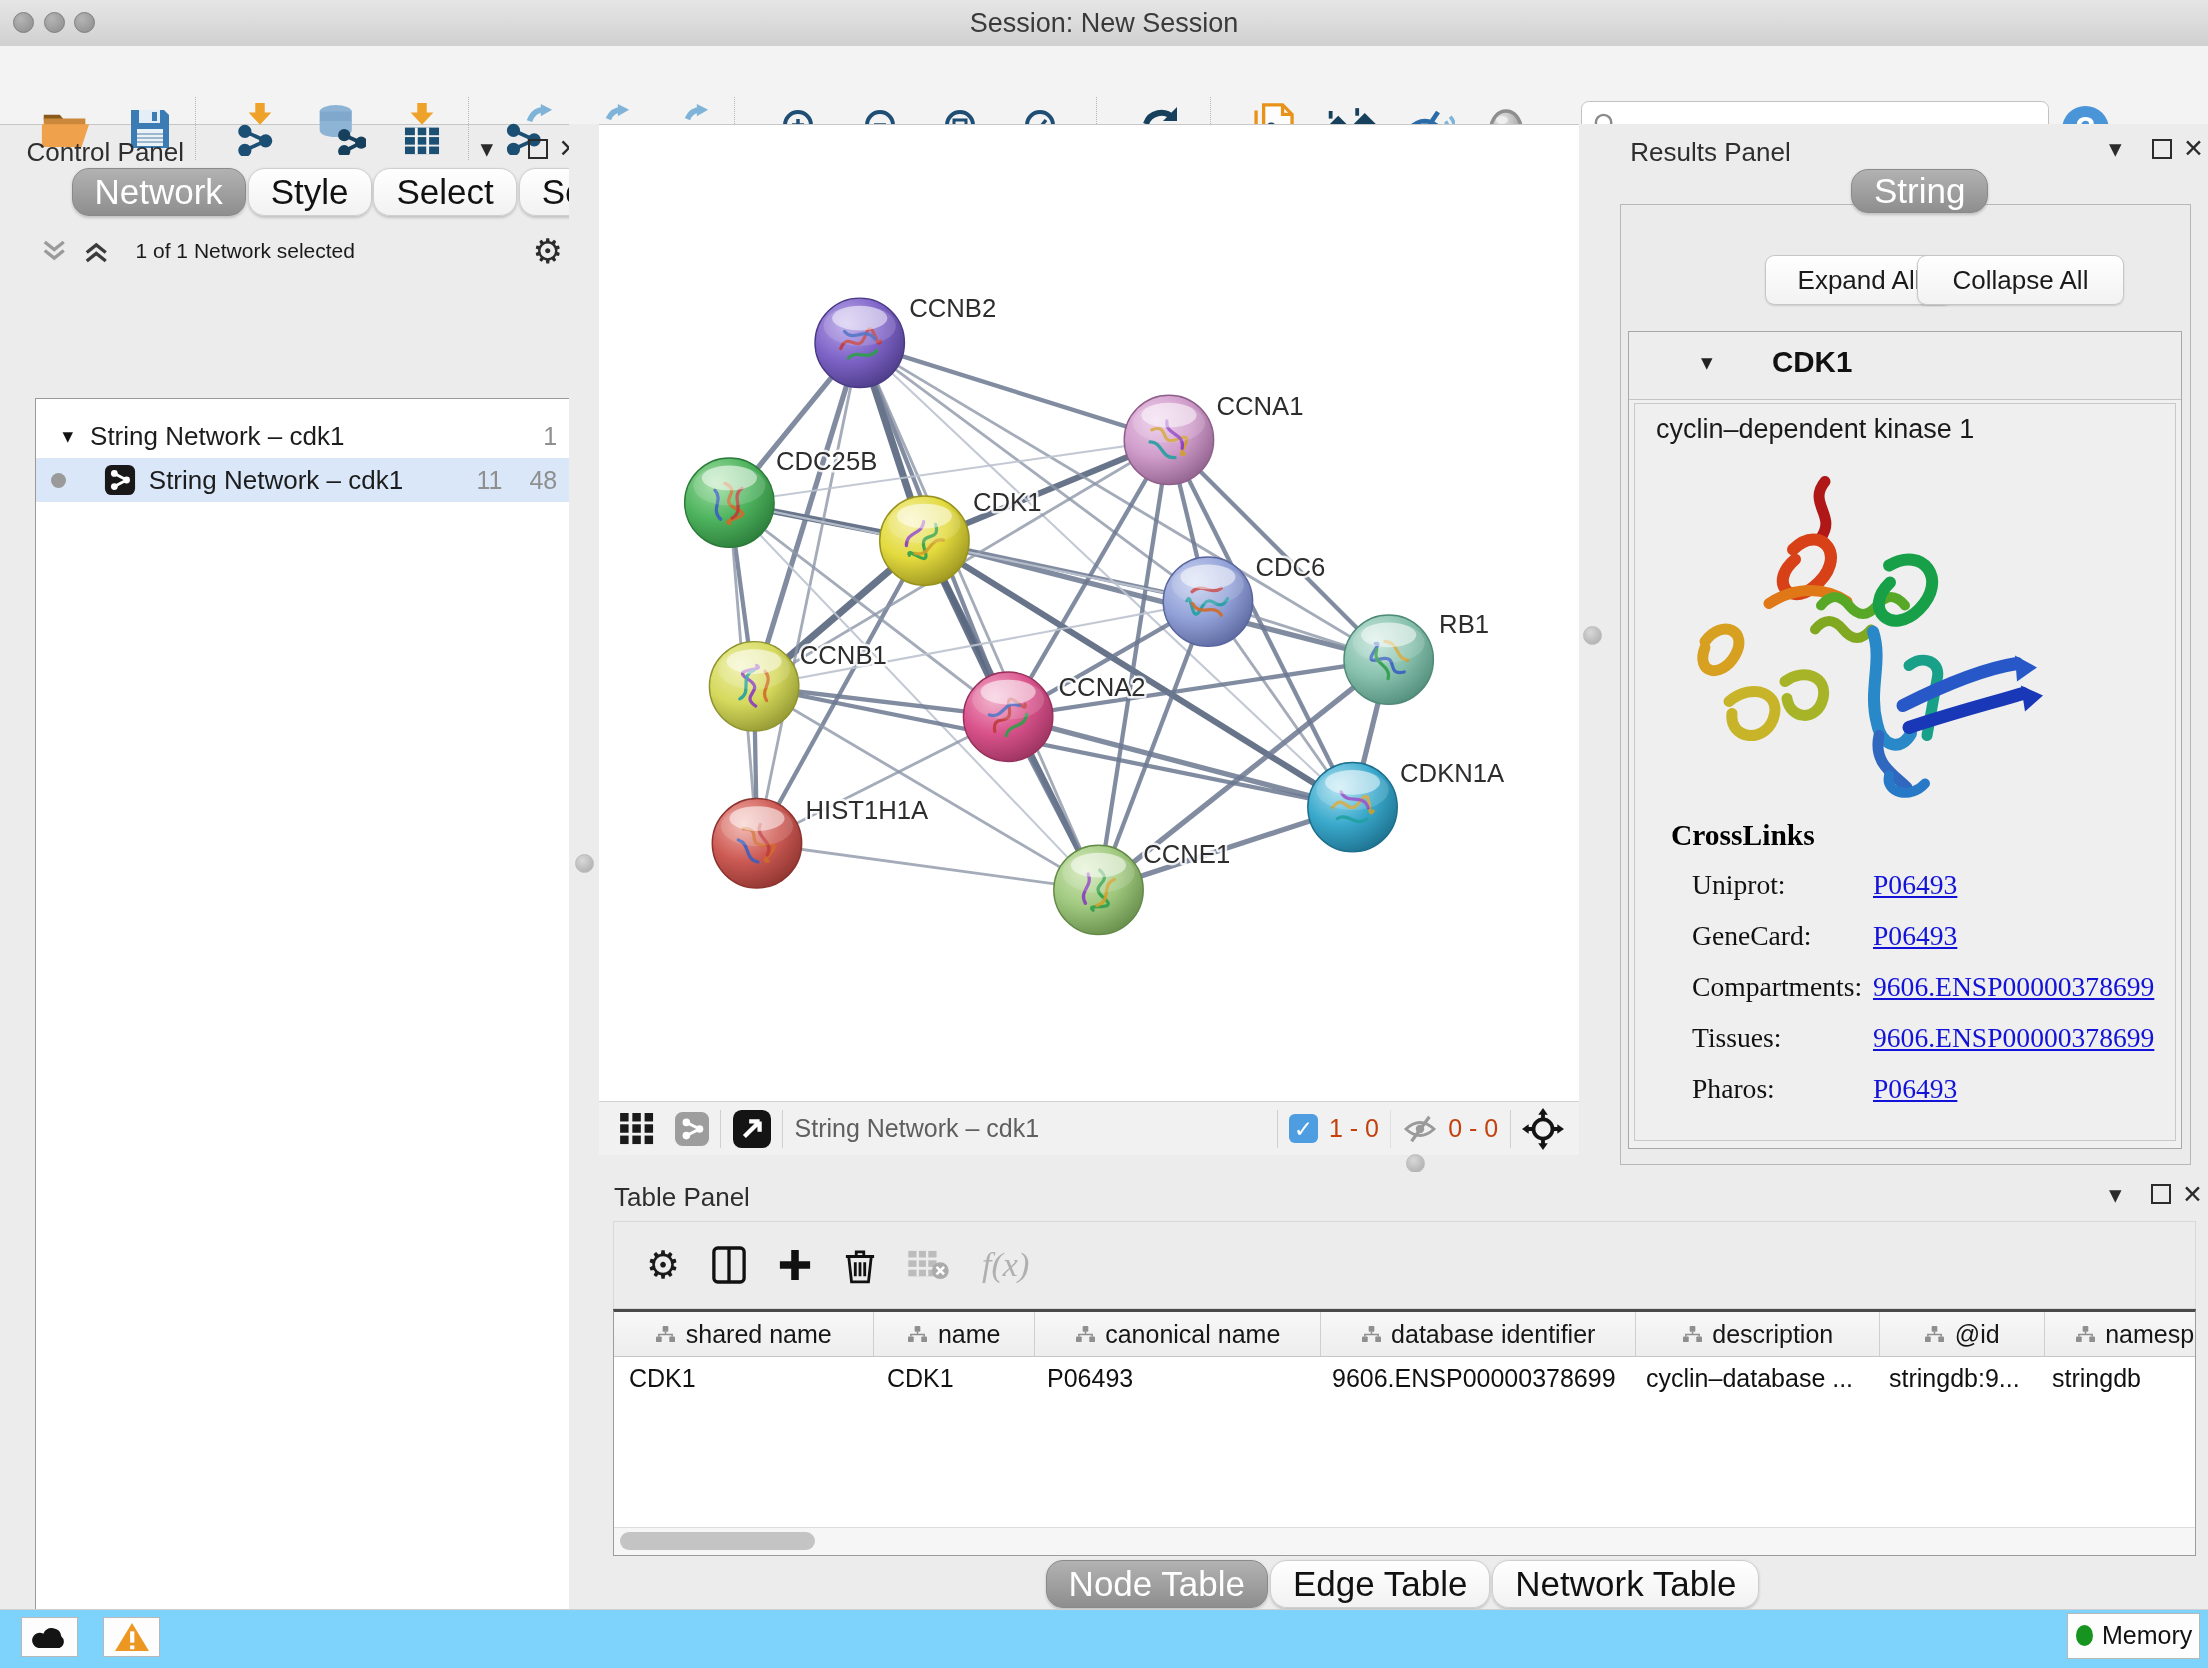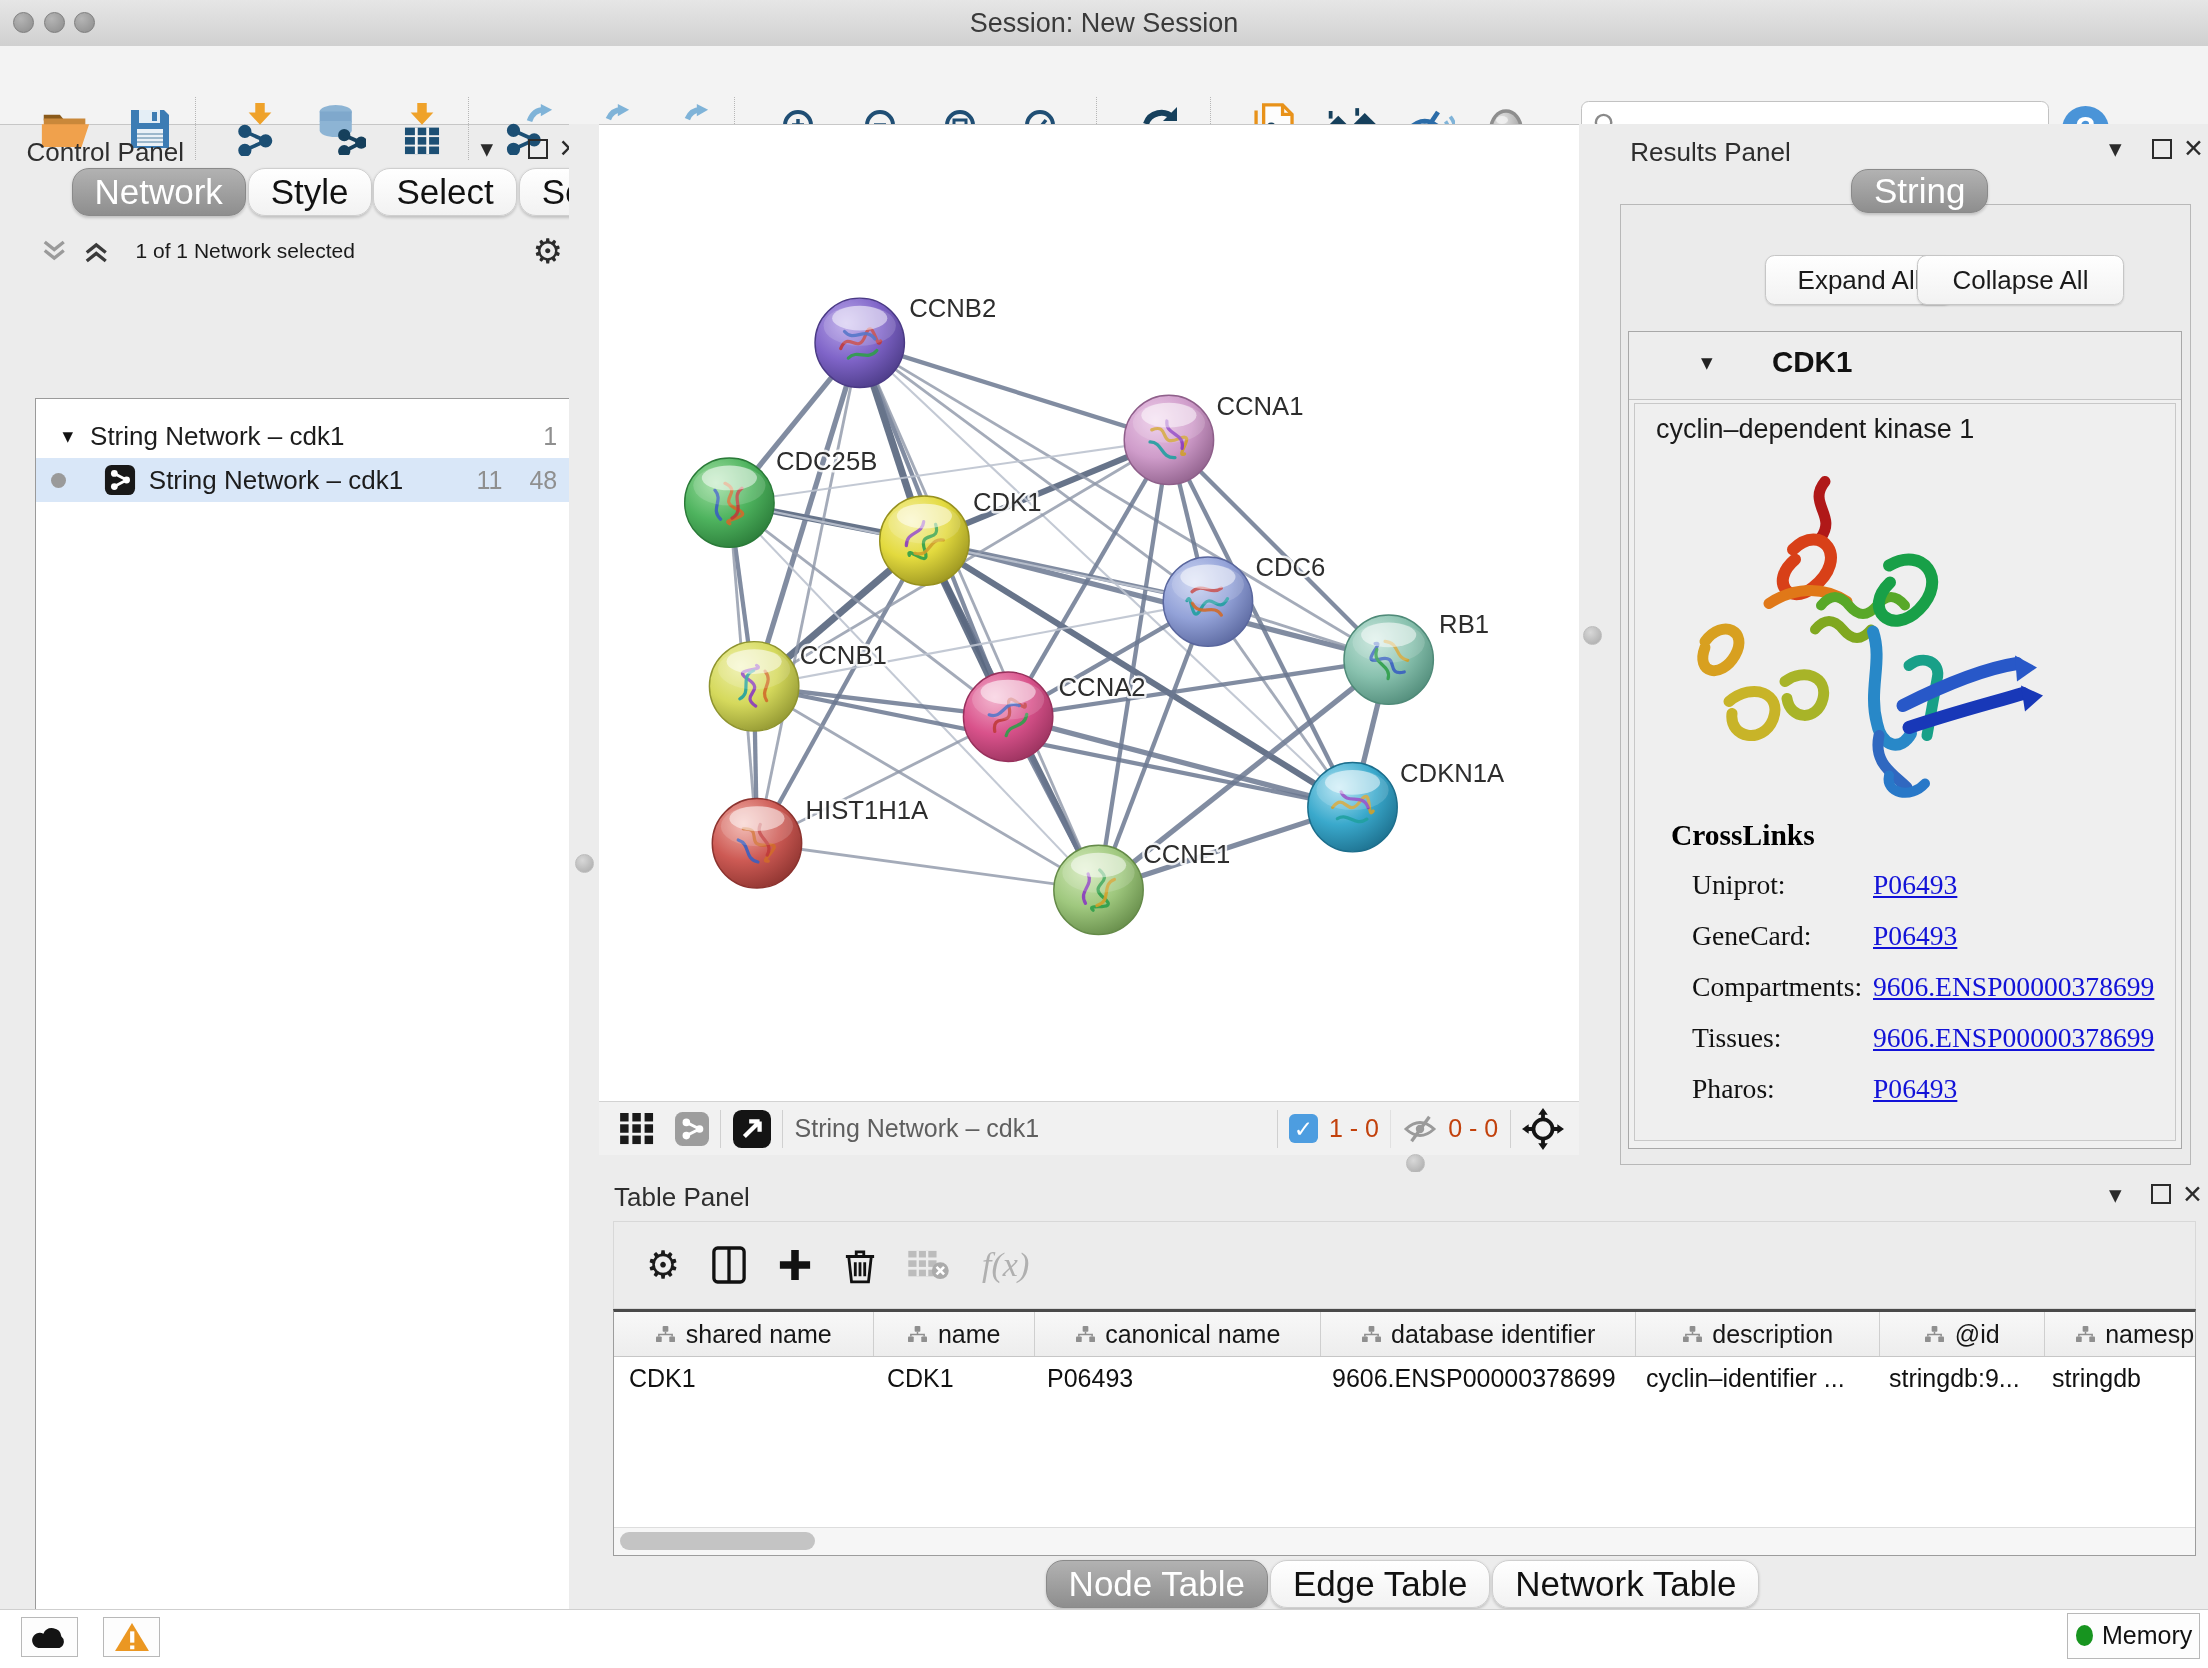--- a/index.html
+++ b/index.html
@@ -59,21 +59,21 @@
   .tpicon{margin-left:32px;display:flex;align-items:center;}
   #tblwrap{left:613px;top:1309px;width:1581px;height:243px;background:#fff;border:1px solid #9c9c9c;border-top:3.8px solid #4a4a4a;overflow:hidden;}
   #tbl-head{display:flex;height:44px;background:linear-gradient(#f8f8f8,#ededed);border-bottom:1px solid #c6c6c6;}
   .th{display:flex;align-items:center;justify-content:center;border-right:1px solid #cfcfcf;font-size:25px;color:#161616;flex:none;}
   .th svg{margin-right:9.5px;}
   #tbl-row{display:flex;height:42px;}
   .td{padding-left:15px;display:flex;align-items:center;font-size:25px;color:#111;flex:none;}
   #hscroll{position:absolute;left:0;bottom:0;width:100%;height:27px;background:#f6f6f6;border-top:1px solid #ddd;}
   #hthumb{position:absolute;left:5.7px;top:3.8px;width:195px;height:18px;border-radius:9.5px;background:#c4c4c4;}
   
-  #statusbar{left:0;top:1609px;width:2208px;height:59px;background:#ffffff;border-top:1.9px solid #cfcfcf;}
+  #statusbar{left:0;top:1609px;width:2208px;height:59px;background:#7dd3fc;border-top:1.9px solid #cfcfcf;}
   .sbtn{position:absolute;top:6.7px;width:55px;height:38px;background:#fdfdfd;border:1.9px solid #b8b8b8;display:flex;align-items:center;justify-content:center;}
   #membtn{position:absolute;top:2.9px;right:7.6px;width:131px;height:44px;background:#fdfdfd;border:1.9px solid #b8b8b8;display:flex;align-items:center;justify-content:center;font-size:25px;color:#111;}
   .gdot{width:17px;height:21px;border-radius:50%;background:#17941f;margin-right:9.5px;}
 </style>
 </head>
 <body>
 
 <div class="abs" id="titlebar">
   <div class="abs tlight" style="left:13.3px"></div>
   <div class="abs tlight" style="left:44px"></div>
@@ -786,21 +786,21 @@
           <path d="M11 7 v3 M4 12 v-2 h14 v2" stroke="#8f8f8f" stroke-width="1.6" fill="none"></path>
         </svg>
         <span>namespace</span>
       </div>
     </div>
   <div id="tbl-row">
       <div class="td" style="width: 243px;">CDK1</div>
       <div class="td" style="width: 145px;">CDK1</div>
       <div class="td" style="width: 270px;">P06493</div>
       <div class="td" style="width: 299px;">9606.ENSP00000378699</div>
-      <div class="td" style="width: 228px;">cyclin–identifier ...</div>
+      <div class="td" style="width: 228px;">cyclin–database ...</div>
       <div class="td" style="width: 148px;">stringdb:9...</div>
       <div class="td" style="width: 204px;">stringdb</div>
     </div>
   <div id="hscroll">
     <div id="hthumb"></div>
   </div>
 </div>
 <div class="abs tabrow" style="left:599px;top:1560px;width:1609px;justify-content:center" id="tbl-tabs">
     <div class="tab active">Node Table</div>
     <div class="tab">Edge Table</div>

